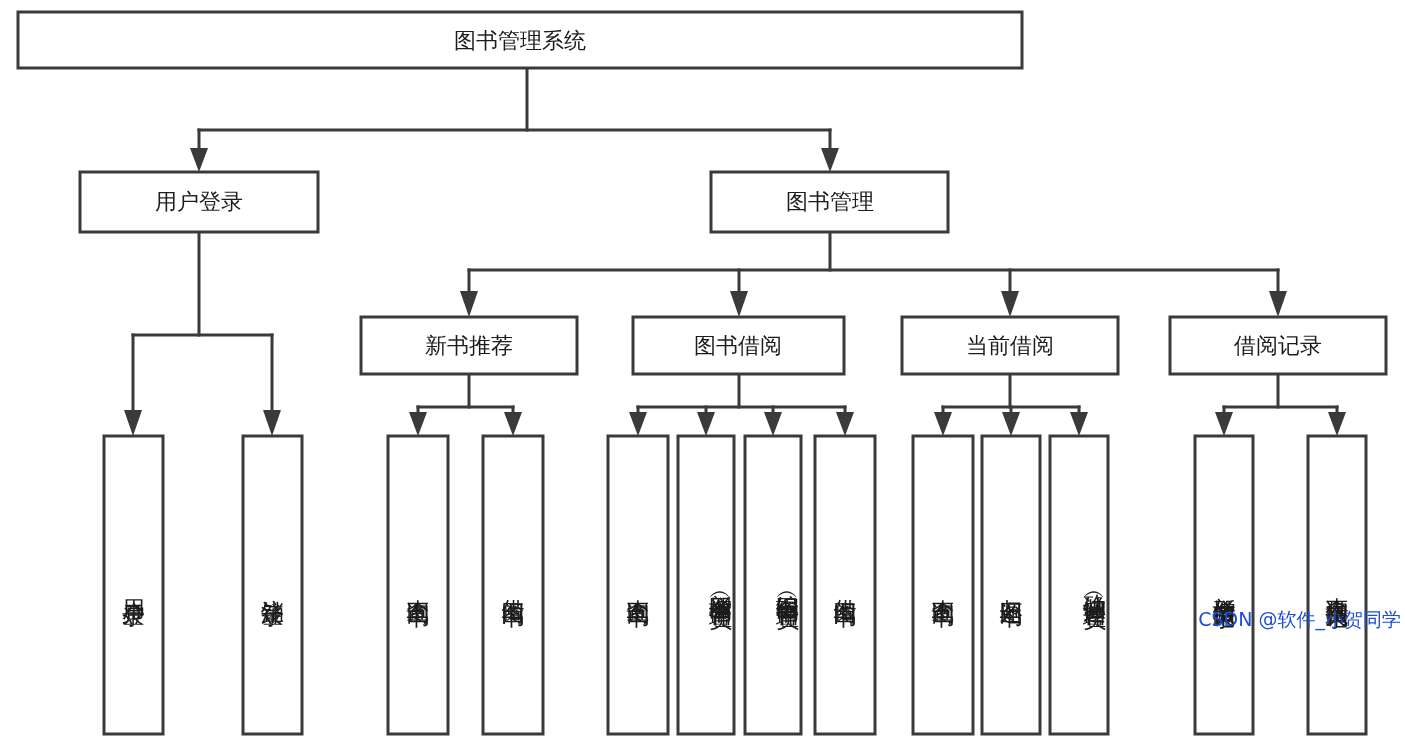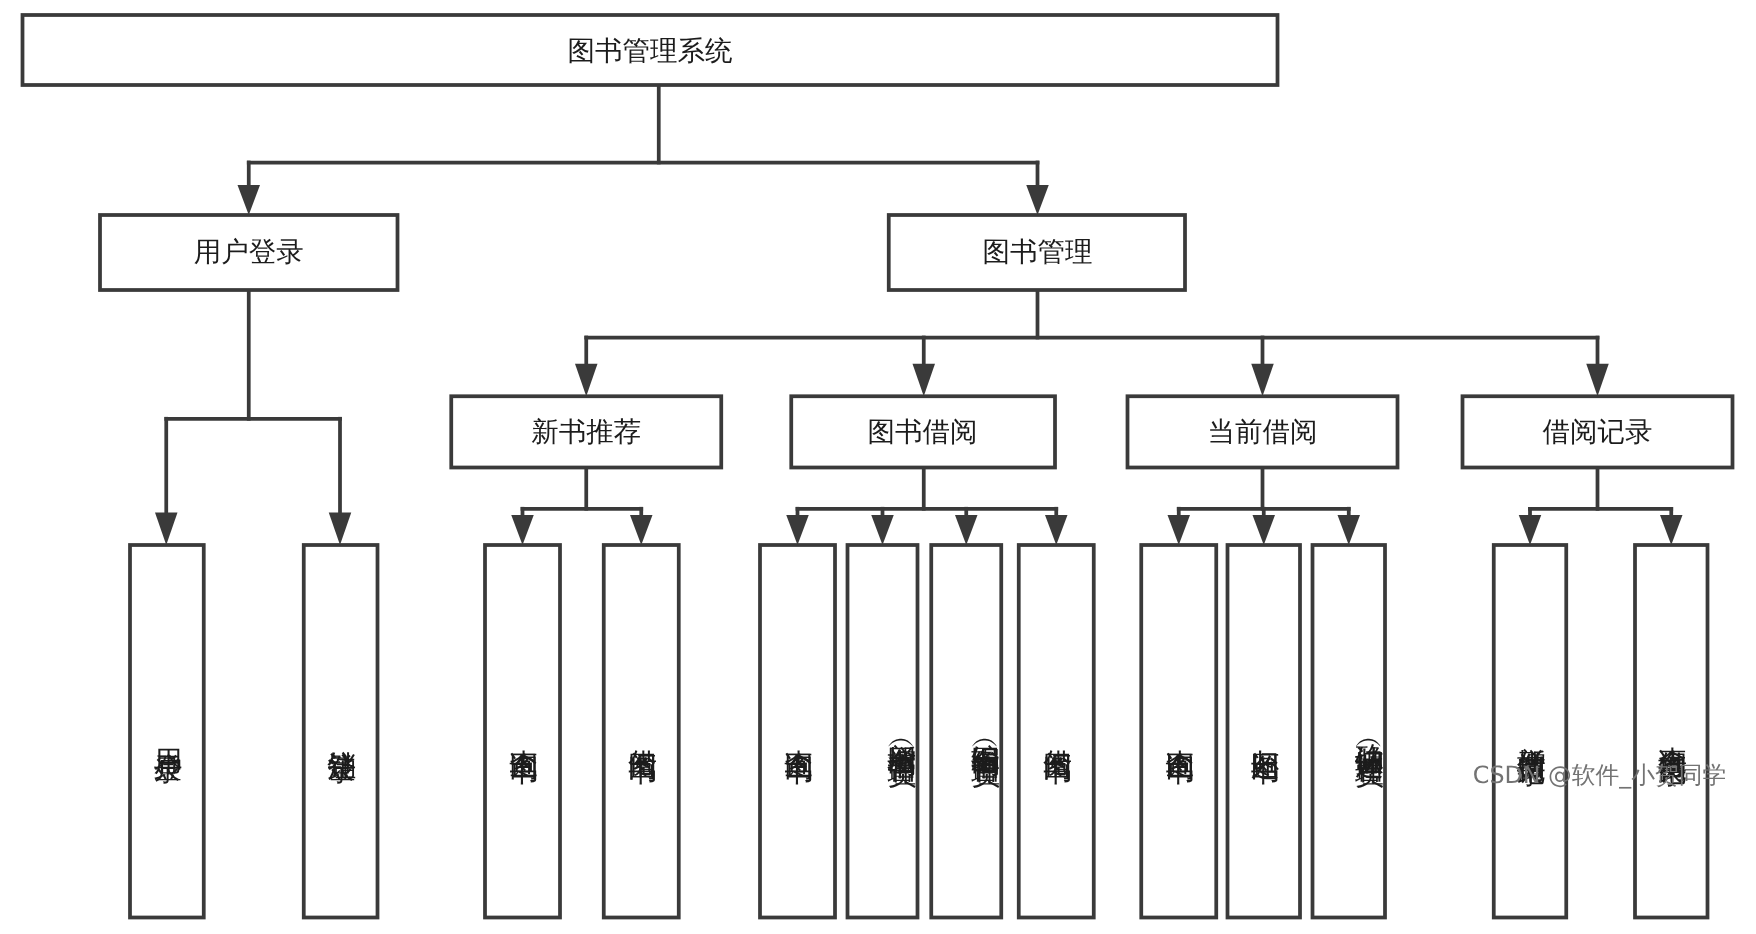--- a/index.html
+++ b/index.html
@@ -57,25 +57,25 @@
     font-family: "DejaVu Sans", "Liberation Sans", sans-serif;
     font-size: 23px;
     line-height: 1.18;
     color: #1c1c1c;
     letter-spacing: 2px;
     white-space: nowrap;
     pointer-events: none;
   }
   .watermark {
     position: absolute;
-    right: 24px;
+    right: 4px;
     bottom: 6px;
     font-family: "DejaVu Sans", "Liberation Sans", sans-serif;
     font-size: 19px;
-    color: #737373;
+    color: #1d4ed8;
     white-space: nowrap;
   }
 </style>
 </head>
 <body>
 
 <div id="diagram-root">
 
   <svg id="tree-svg" viewBox="0 0 1405 747">
 

